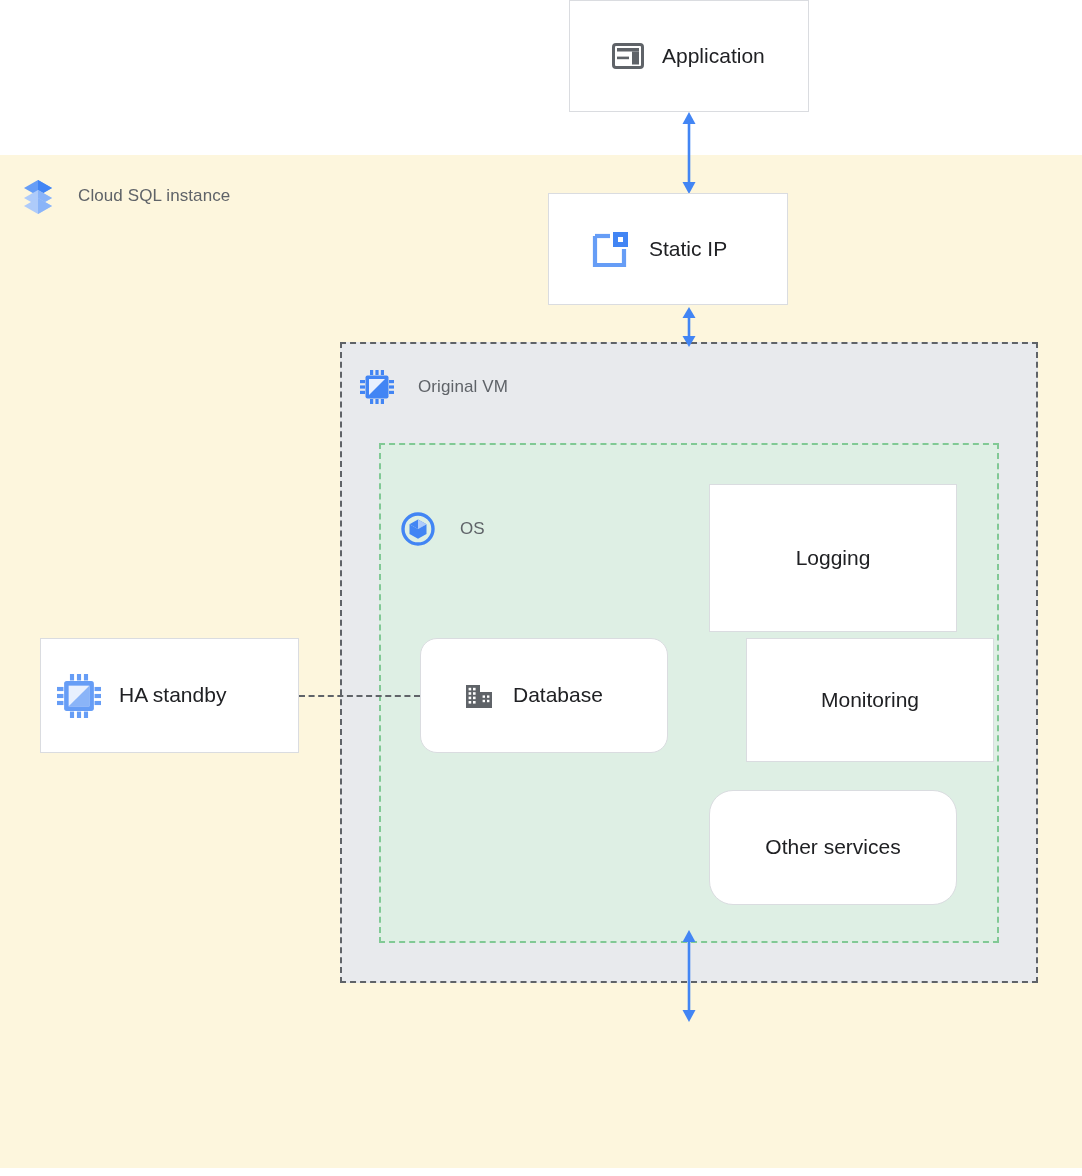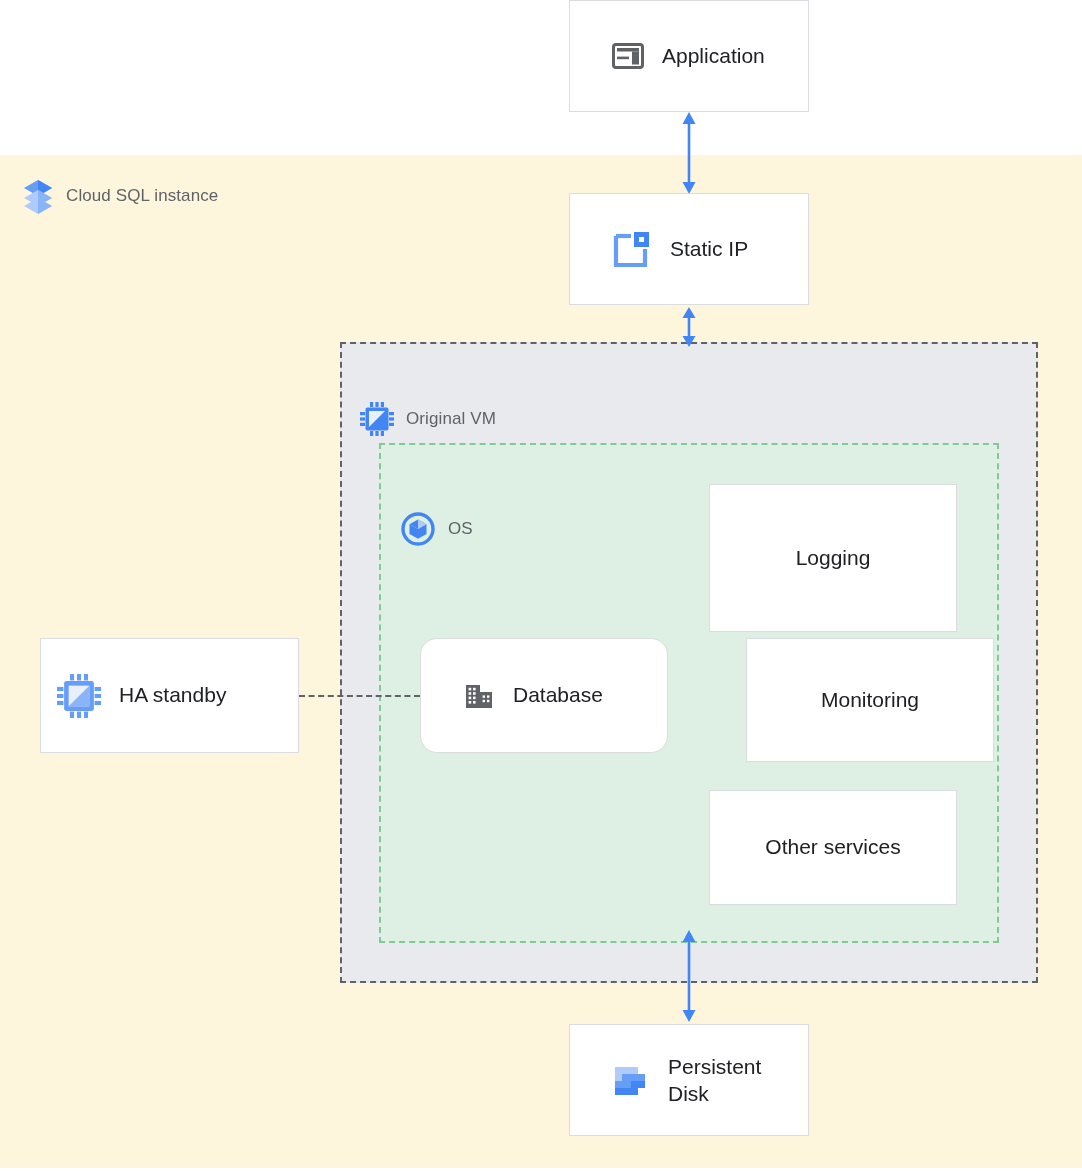--- a/index.html
+++ b/index.html
@@ -25,21 +25,21 @@
     left: 0;
     top: 155px;
     width: 1082px;
     height: 1013px;
     background: #fdf6dd;
   }
   .region-label {
     position: absolute;
     display: flex;
     align-items: center;
-    gap: 12px;
+    gap: 24px;
   }
   .region-label .label-text {
     font-size: 17px;
     color: #5f6368;
     letter-spacing: 0.1px;
     white-space: nowrap;
   }
   #cloudsql-label {
     left: 22px;
     top: 178px;
@@ -52,21 +52,20 @@
     top: 342px;
     width: 698px;
     height: 641px;
     background: #e8eaed;
     border: 2px dashed #5f6368;
     box-sizing: border-box;
   }
   #vm-label {
     left: 360px;
     top: 370px;
-    margin-top: 32px;
   }
 
   
   .region-os {
     position: absolute;
     left: 379px;
     top: 443px;
     width: 620px;
     height: 500px;
     background: #deefe4;
@@ -95,25 +94,25 @@
     color: #202124;
     line-height: 1.28;
     white-space: pre-line;
   }
   .node.icon-node {
     justify-content: flex-start;
     padding-left: 42px;
   }
 
   #node-application { left: 569px; top: 0px;    width: 240px; height: 112px; }
-  #node-staticip    { left: 569px; top: 193px;  width: 240px; height: 112px; }
+  #node-staticip    { left: 548px; top: 193px;  width: 240px; height: 112px; }
   #node-logging     { left: 709px; top: 484px;  width: 248px; height: 148px; }
   #node-database    { left: 420px; top: 638px;  width: 248px; height: 115px; border-radius: 17px; }
   #node-monitoring  { left: 746px; top: 638px;  width: 248px; height: 124px; }
-  #node-other       { left: 709px; top: 790px;  width: 248px; height: 115px; }
+  #node-other       { left: 709px; top: 790px;  width: 248px; height: 115px; border-radius: 24px; }
   #node-hastandby   { left: 40px;  top: 638px;  width: 259px; height: 115px; padding-left: 16px; }
   #node-pd          { left: 569px; top: 1024px; width: 240px; height: 112px; }
 
   #node-pd .node-label { line-height: 1.3; }
 
   
   .connector {
     position: absolute;
     pointer-events: none;
   }
@@ -296,28 +295,14 @@
           <rect x="29" y="20.8" width="5" height="3.2"></rect>
         </g>
         <rect x="5.5" y="5.5" width="23" height="23" rx="2" fill="#669df6"></rect>
         <rect x="9" y="9" width="16" height="16" fill="#e8f0fe"></rect>
         <polygon points="9,25 25,25 25,9" fill="#8ab4f8"></polygon>
       </svg>
     </span>
     <span class="node-label">HA standby</span>
   </div>
 
-  <div class="node icon-node" id="node-pd">
-    <span class="icon-wrap">
-      <svg width="38" height="38" viewBox="0 0 38 38" aria-hidden="true">
-        <rect x="3" y="6" width="23" height="7" fill="#aecbfa"></rect>
-        <rect x="3" y="13" width="7" height="7" fill="#aecbfa"></rect>
-        <rect x="10" y="13" width="23" height="7" fill="#669df6"></rect>
-        <rect x="3" y="20" width="16" height="7" fill="#669df6"></rect>
-        <rect x="19" y="20" width="14" height="7" fill="#4285f4"></rect>
-        <rect x="3" y="27" width="23" height="7" fill="#4285f4"></rect>
-      </svg>
-    </span>
-    <span class="node-label">Persistent
-Disk</span>
-  </div>
 
 </div>
 
 </body></html>

